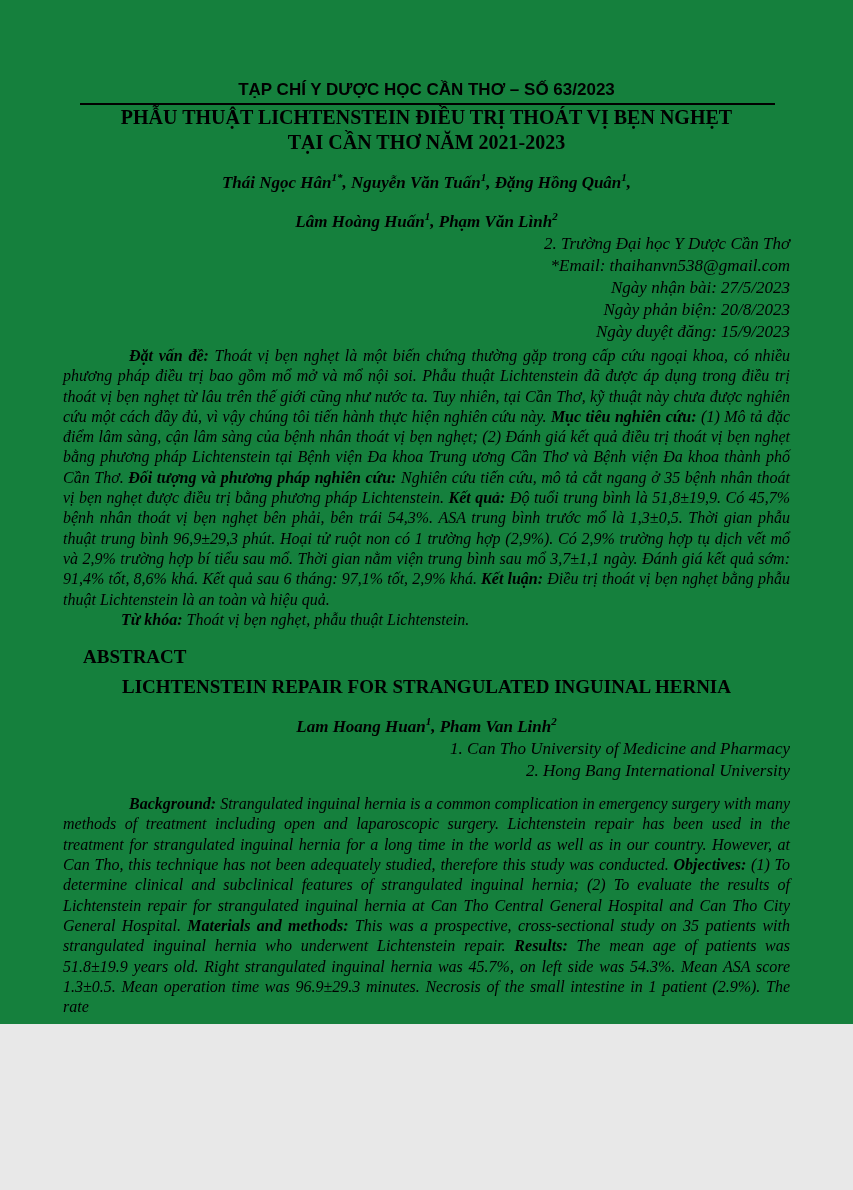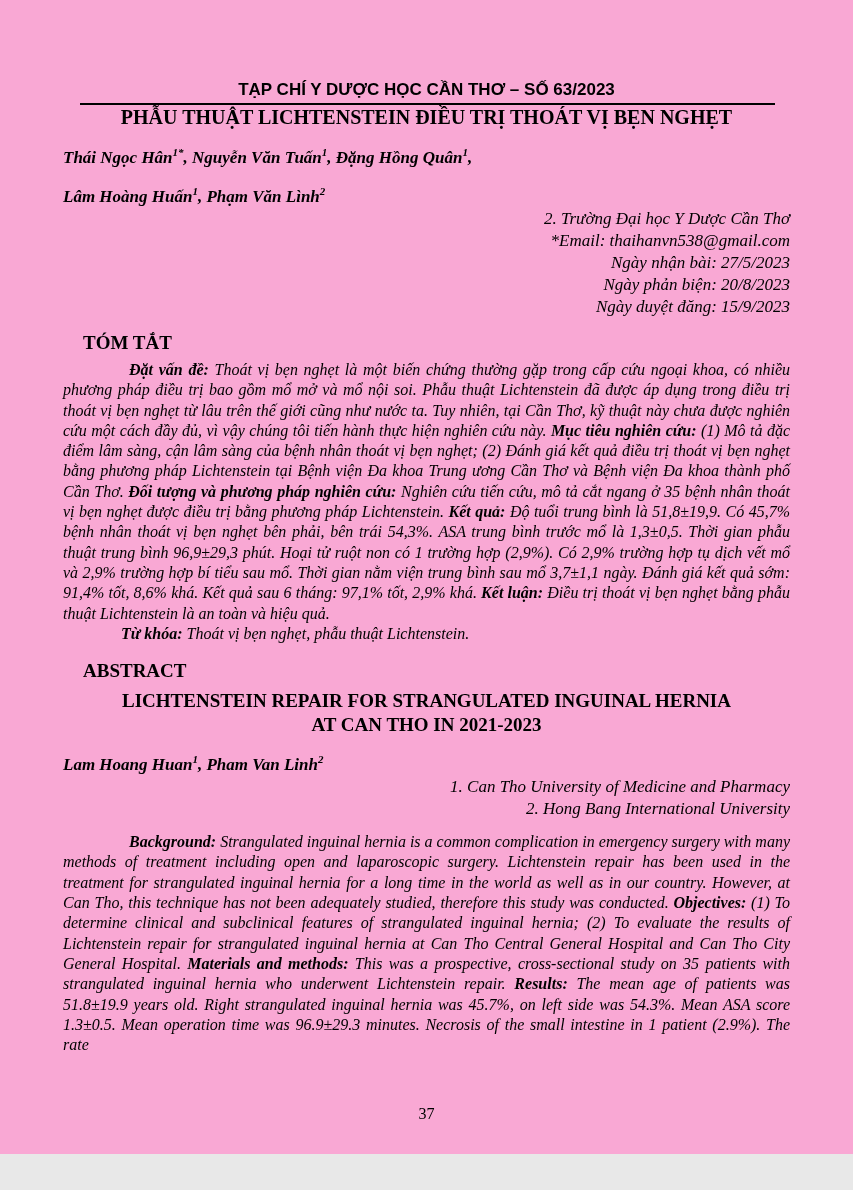--- a/index.html
+++ b/index.html
@@ -1,21 +1,21 @@
 <!DOCTYPE html>
 <html><head>
 <meta charset="utf-8">
 <style>
   html, body { margin: 0; padding: 0; background: #e8e8e8; }
   .page {
     position: relative;
     width: 853px;
-    height: 1154px;
+    height: 1024px;
     margin: 0 auto;
-    background: #f9a8d4;
+    background: #15803d;
     color: #000000;
     font-family: "Liberation Serif", serif;
     box-sizing: border-box;
     padding: 80px 63px 0 63px;
     overflow: hidden;
   }
   .journal-header {
     font-family: "Liberation Sans", sans-serif;
     font-weight: bold;
     font-size: 17px;
@@ -35,21 +35,21 @@
     margin-top: 0;
   }
   .title-en {
     font-weight: bold;
     font-size: 19px;
     line-height: 24px;
     text-align: center;
     margin-top: 6px;
   }
   .authors-line {
-    text-align: left;
+    text-align: center;
     font-weight: bold;
     font-style: italic;
     font-size: 17px;
     line-height: 22px;
     margin-top: 17px;
   }
   .authors-block { margin-top: 4px; }
   .affil-line, .meta-line {
     text-align: right;
     font-style: italic;
@@ -98,43 +98,42 @@
 </head>
 <body>
 
 <div class="page">
 
   <div class="journal-header">TẠP CHÍ Y DƯỢC HỌC CẦN THƠ – SỐ 63/2023</div>
   <div class="header-rule"></div>
 
   <div class="title-vi">
     <div>PHẪU THUẬT LICHTENSTEIN ĐIỀU TRỊ THOÁT VỊ BẸN NGHẸT</div>
+    <div>TẠI CẦN THƠ NĂM 2021-2023</div>
   </div>
 
   <div class="authors-block">
     <div class="authors-line"><span>Thái Ngọc Hân</span><sup class="auth-sup">1*</sup><span>, Nguyễn Văn Tuấn</span><sup class="auth-sup">1</sup><span>, Đặng Hồng Quân</span><sup class="auth-sup">1</sup><span>,</span></div>
     <div class="authors-line"><span>Lâm Hoàng Huấn</span><sup class="auth-sup">1</sup><span>, Phạm Văn Lình</span><sup class="auth-sup">2</sup></div>
   </div>
 
   <div class="affil-line">2. Trường Đại học Y Dược Cần Thơ</div>
   <div class="meta-line">*Email: thaihanvn538@gmail.com</div>
   <div class="meta-line">Ngày nhận bài: 27/5/2023</div>
   <div class="meta-line">Ngày phản biện: 20/8/2023</div>
   <div class="meta-line">Ngày duyệt đăng: 15/9/2023</div>
 
-  <div class="section-heading">TÓM TẮT</div>
 
   <div class="body-par"><span class="run-b">Đặt vấn đề: </span><span>Thoát vị bẹn nghẹt là một biến chứng thường gặp trong cấp cứu ngoại khoa, có nhiều phương pháp điều trị bao gồm mổ mở và mổ nội soi. Phẫu thuật Lichtenstein đã được áp dụng trong điều trị thoát vị bẹn nghẹt từ lâu trên thế giới cũng như nước ta. Tuy nhiên, tại Cần Thơ, kỹ thuật này chưa được nghiên cứu một cách đầy đủ, vì vậy chúng tôi tiến hành thực hiện nghiên cứu này. </span><span class="run-b">Mục tiêu nghiên cứu: </span><span>(1) Mô tả đặc điểm lâm sàng, cận lâm sàng của bệnh nhân thoát vị bẹn nghẹt; (2) Đánh giá kết quả điều trị thoát vị bẹn nghẹt bằng phương pháp Lichtenstein tại Bệnh viện Đa khoa Trung ương Cần Thơ và Bệnh viện Đa khoa thành phố Cần Thơ. </span><span class="run-b">Đối tượng và phương pháp nghiên cứu: </span><span>Nghiên cứu tiến cứu, mô tả cắt ngang ở 35 bệnh nhân thoát vị bẹn nghẹt được điều trị bằng phương pháp Lichtenstein. </span><span class="run-b">Kết quả: </span><span>Độ tuổi trung bình là 51,8±19,9. Có 45,7% bệnh nhân thoát vị bẹn nghẹt bên phải, bên trái 54,3%. ASA trung bình trước mổ là 1,3±0,5. Thời gian phẫu thuật trung bình 96,9±29,3 phút. Hoại tử ruột non có 1 trường hợp (2,9%). Có 2,9% trường hợp tụ dịch vết mổ và 2,9% trường hợp bí tiểu sau mổ. Thời gian nằm viện trung bình sau mổ 3,7±1,1 ngày. Đánh giá kết quả sớm: 91,4% tốt, 8,6% khá. Kết quả sau 6 tháng: 97,1% tốt, 2,9% khá. </span><span class="run-b">Kết luận: </span><span>Điều trị thoát vị bẹn nghẹt bằng phẫu thuật Lichtenstein là an toàn và hiệu quả.</span></div>
   <div class="keywords-par"><span class="run-b">Từ khóa: </span><span>Thoát vị bẹn nghẹt, phẫu thuật Lichtenstein.</span></div>
 
   <div class="section-heading en">ABSTRACT</div>
 
   <div class="title-en">
     <div>LICHTENSTEIN REPAIR FOR STRANGULATED INGUINAL HERNIA</div>
-    <div>AT CAN THO IN 2021-2023</div>
   </div>
 
   <div class="authors-block">
     <div class="authors-line"><span>Lam Hoang Huan</span><sup class="auth-sup">1</sup><span>, Pham Van Linh</span><sup class="auth-sup">2</sup></div>
   </div>
 
   <div class="affil-line">1. Can Tho University of Medicine and Pharmacy</div>
   <div class="affil-line">2. Hong Bang International University</div>
 
   <div class="body-par abstract-en"><span class="run-b">Background: </span><span>Strangulated inguinal hernia is a common complication in emergency surgery with many methods of treatment including open and laparoscopic surgery. Lichtenstein repair has been used in the treatment for strangulated inguinal hernia for a long time in the world as well as in our country. However, at Can Tho, this technique has not been adequately studied, therefore this study was conducted. </span><span class="run-b">Objectives: </span><span>(1) To determine clinical and subclinical features of strangulated inguinal hernia; (2) To evaluate the results of Lichtenstein repair for strangulated inguinal hernia at Can Tho Central General Hospital and Can Tho City General Hospital. </span><span class="run-b">Materials and methods: </span><span>This was a prospective, cross-sectional study on 35 patients with strangulated inguinal hernia who underwent Lichtenstein repair. </span><span class="run-b">Results: </span><span>The mean age of patients was 51.8±19.9 years old. Right strangulated inguinal hernia was 45.7%, on left side was 54.3%. Mean ASA score 1.3±0.5. Mean operation time was 96.9±29.3 minutes. Necrosis of the small intestine in 1 patient (2.9%). The rate</span></div>

